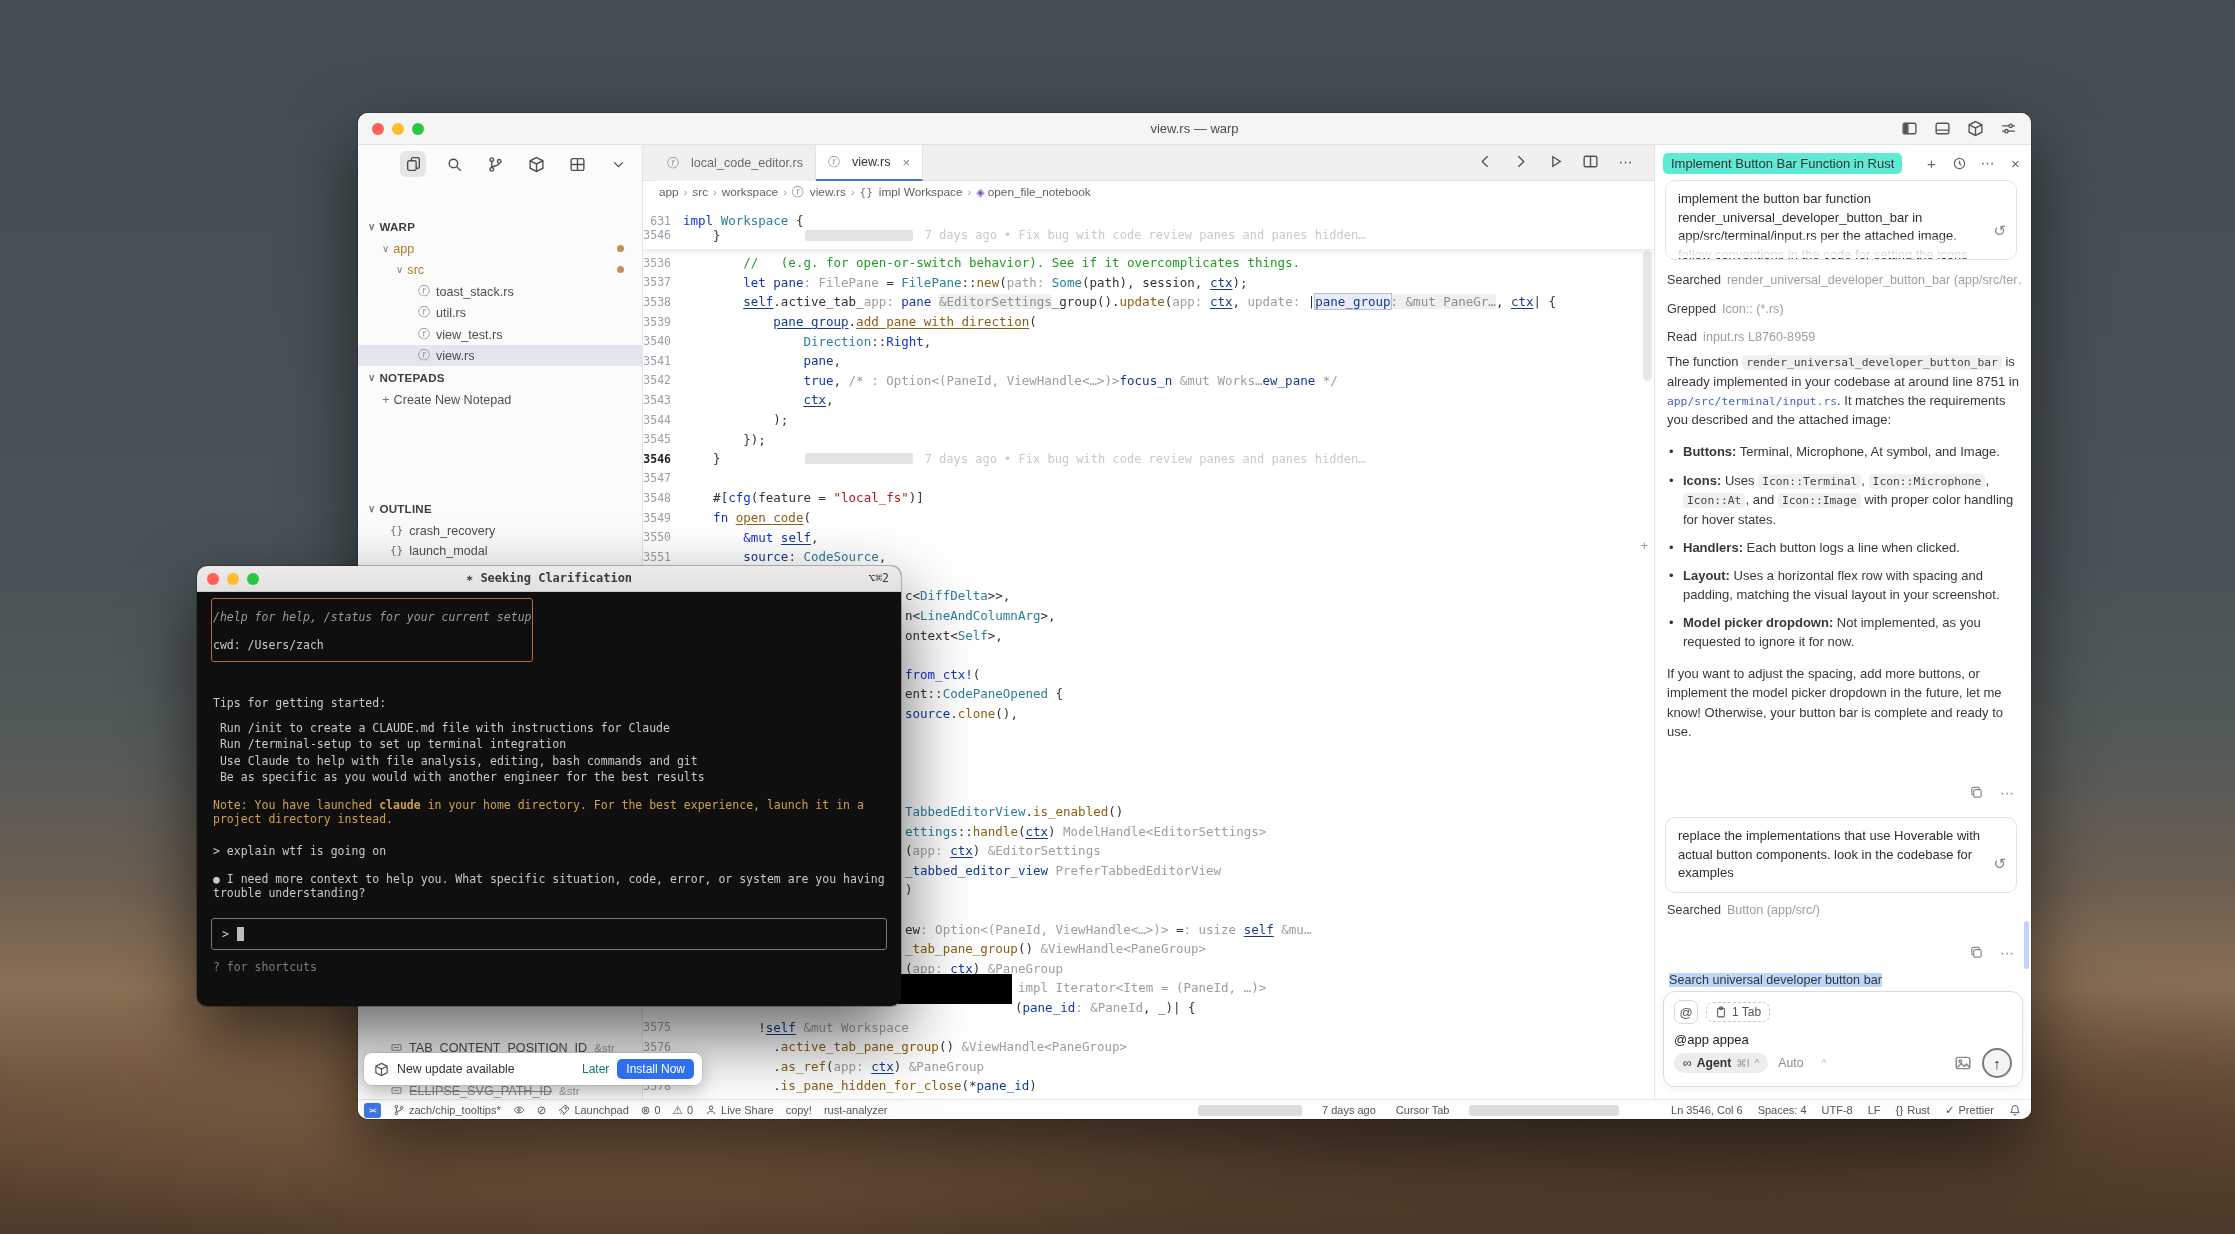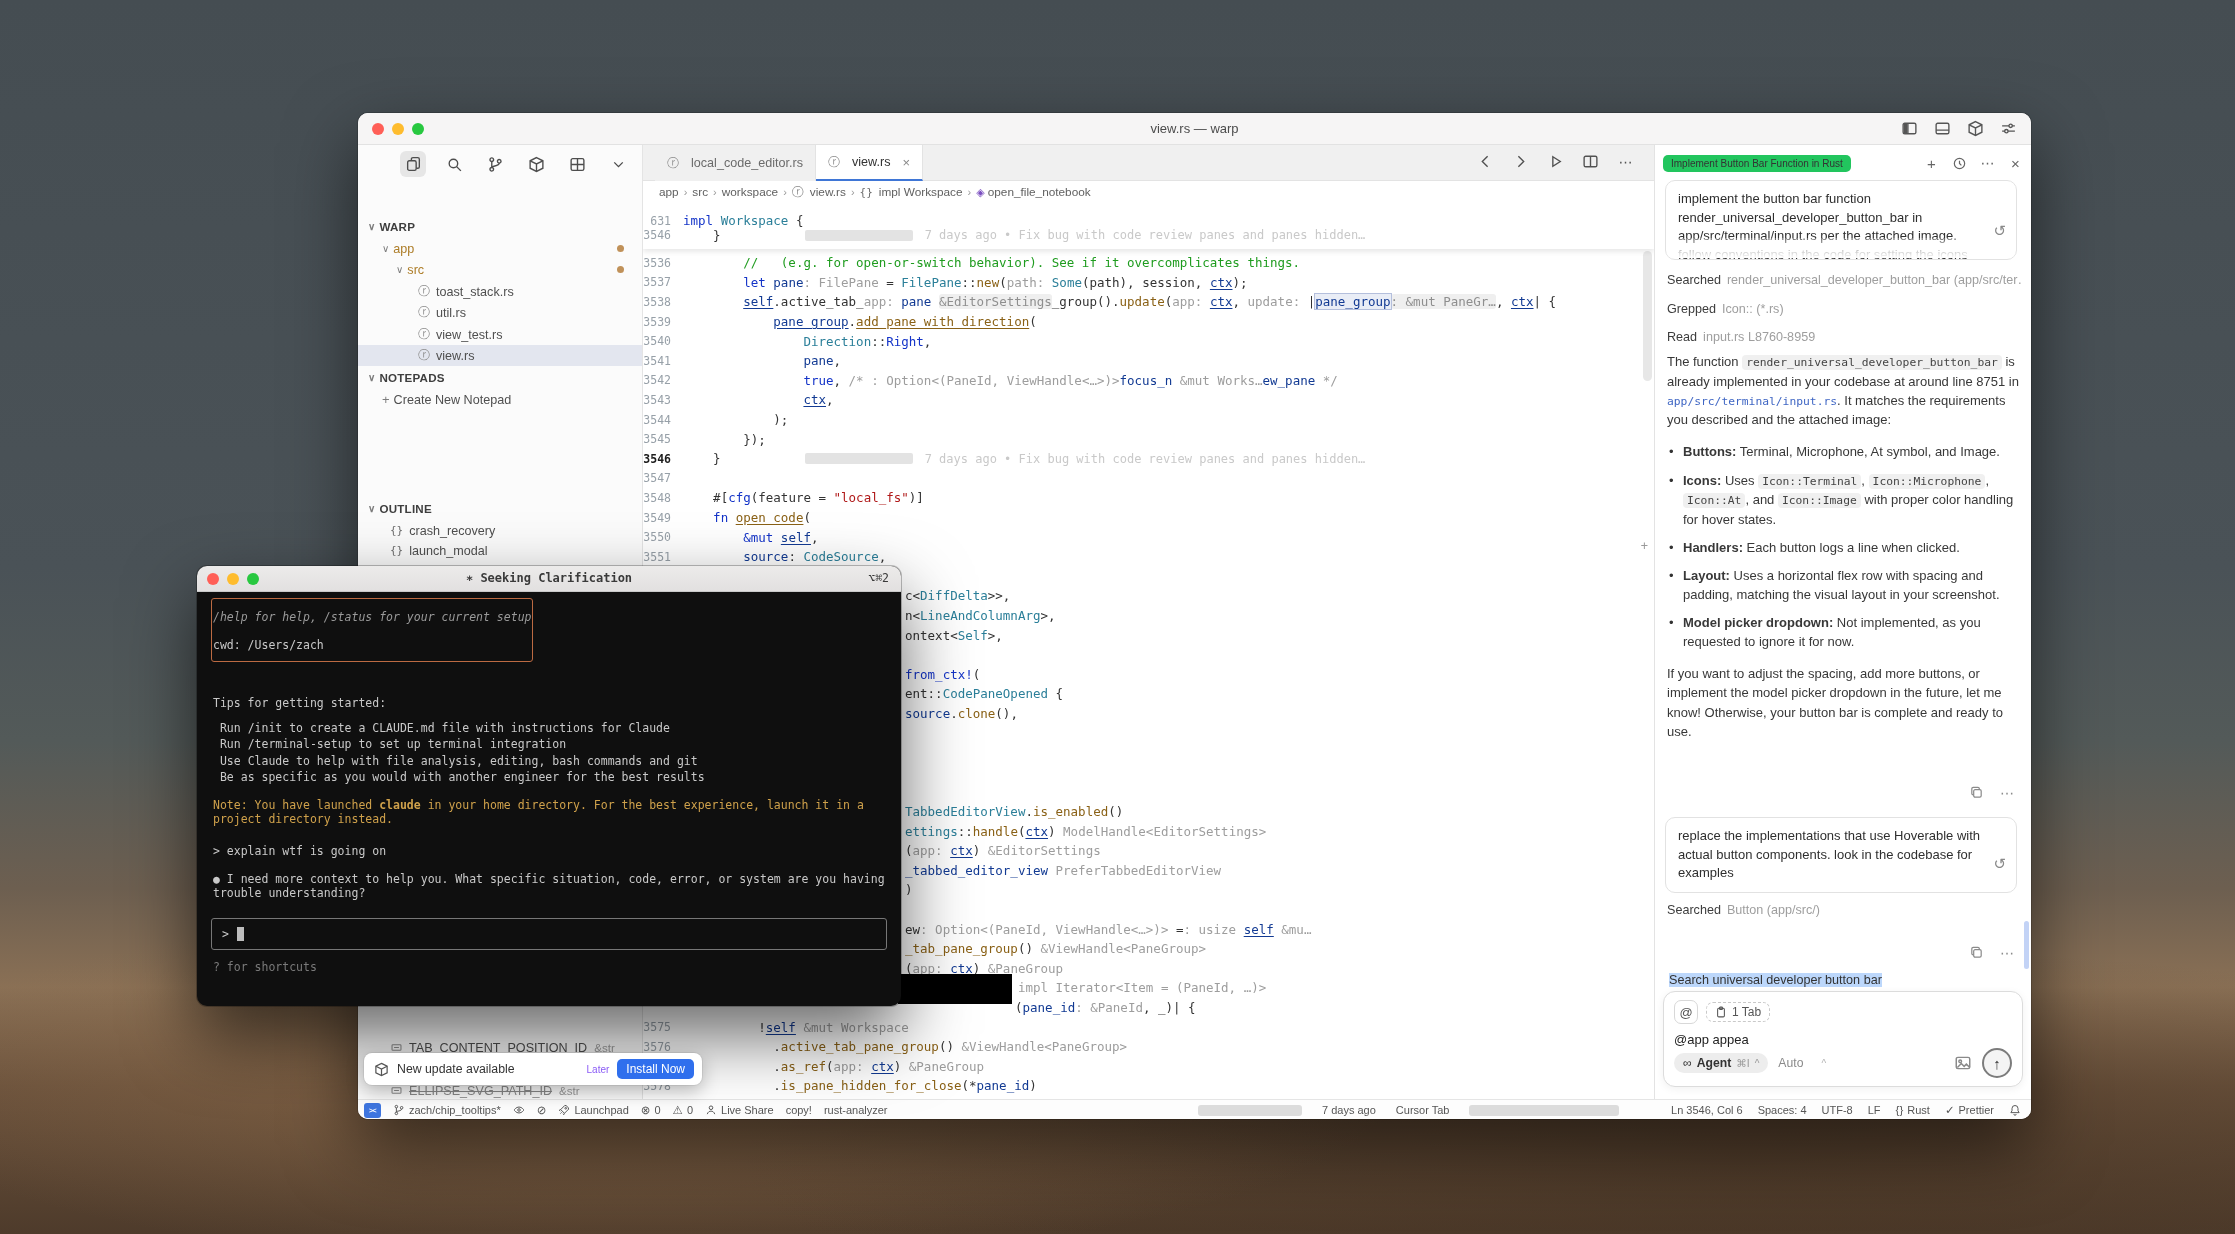--- a/index.html
+++ b/index.html
@@ -64,21 +64,21 @@
   .s-u{color:#123a93;text-decoration:underline;text-underline-offset:2px;}
   .s-U{color:#8a6116;text-decoration:underline;text-underline-offset:2px;}
   .s-b{color:#123a93;outline:1px solid #b4bfdc;background:#e9edf6;}
   .blame{ margin-left:84px; display:flex; align-items:center; color:#c9c9c9; font-size:12px;}
   .blame .blur{ width:108px; height:11px; background:#e3e3e3; border-radius:2px; margin-right:12px;}
   .ovmark{ position:absolute; right:6px; top:336px; color:#9a9a9a; font-size:12px; z-index:4;}
   .scrollthumb{ position:absolute; right:2px; top:48px; width:9px; height:130px; background:rgba(120,120,120,.18); border-radius:5px;}
   
   .rightpanel{ left:1296px; top:32px; width:377px; bottom:20px; background:#ffffff; border-left:1px solid #e3e3e3; font-size:13px; color:#2f2f2f;}
   .rp-head{ left:8px; top:6px; right:8px; height:24px; display:flex; align-items:center;}
-  .rp-title{ background:#22c55e; border-radius:5px; padding:3px 8px; font-size:10px; color:#333; white-space:nowrap;}
+  .rp-title{ background:#5eead4; border-radius:5px; padding:3px 8px; font-size:13px; color:#333; white-space:nowrap;}
   .rp-headicons{ margin-left:auto; display:flex; gap:13px; color:#666; align-items:center;}
   .rp-headicons .ic{ width:15px; height:15px; font-size:15px; display:flex; align-items:center; justify-content:center;}
   .ucard{ left:10px; width:352px; border:1px solid #e2e2e2; border-radius:10px; background:#fff; padding:9px 34px 9px 12px; line-height:18.6px; overflow:hidden;}
   .ucard .fade{ position:absolute; left:1px; right:1px; bottom:1px; height:20px; background:linear-gradient(180deg, rgba(255,255,255,.25), #fff);}
   .replyic{ position:absolute; right:10px; bottom:18px; color:#8a8a8a; font-size:15px;}
   .toolrow{ left:12px; display:flex; gap:6px; font-size:12.6px; white-space:nowrap; overflow:hidden; width:356px;}
   .toolrow .tl{ color:#3c3c3c;}
   .toolrow .tv{ color:#9e9e9e;}
   .mdbody{ left:12px; width:352px; line-height:1.47; color:#383838;}
   .mdbody p{ margin-bottom:13px;}
@@ -127,21 +127,21 @@
   .t-line{ position:absolute; left:16px; right:14px; font-size:11.5px; color:#c9c9c9; white-space:pre-wrap;}
   .t-dim{ color:#9a9a9a; font-style:italic;}
   .t-note{ color:#cfa14b;}
   .t-note b{ color:#cfa14b;}
   .t-box{ position:absolute; left:14px; top:32px; width:322px; height:64px; border:1px solid #bc6a42; border-radius:3px;}
   .t-input{ position:absolute; left:14px; right:14px; top:352px; height:32px; border:1px solid #777; border-radius:3px; display:flex; align-items:center; padding-left:10px; font-size:11.5px; color:#c9c9c9; gap:8px;}
   .t-cursor{ width:7px; height:14px; background:#bdbdbd; display:inline-block;}
   
   .toast{ left:364px; top:1053px; width:338px; height:32px; background:#fff; border-radius:8px; box-shadow:0 6px 18px rgba(0,0,0,.25), 0 0 0 1px rgba(0,0,0,.06); display:flex; align-items:center; padding:0 8px 0 10px; gap:8px; z-index:60; font-size:12.3px; color:#333;}
   .toast svg{ width:15px; height:15px; color:#555;}
-  .toast .later{ margin-left:auto; color:#8b5cf6; font-size:10px;}
+  .toast .later{ margin-left:auto; color:#0f766e; font-size:12px;}
   .installbtn{ background:#2f6fed; color:#fff; border-radius:5px; padding:3px 9px; font-size:12px;}
   .redact{ left:898px; top:974px; width:114px; height:30px; background:#000; z-index:40;}
   svg{ display:block; }
 </style>
 </head>
 <body>
 
 <div class="desktop abs" style="left:0;top:0;right:0;bottom:0;">
 
   <div class="window abs">

